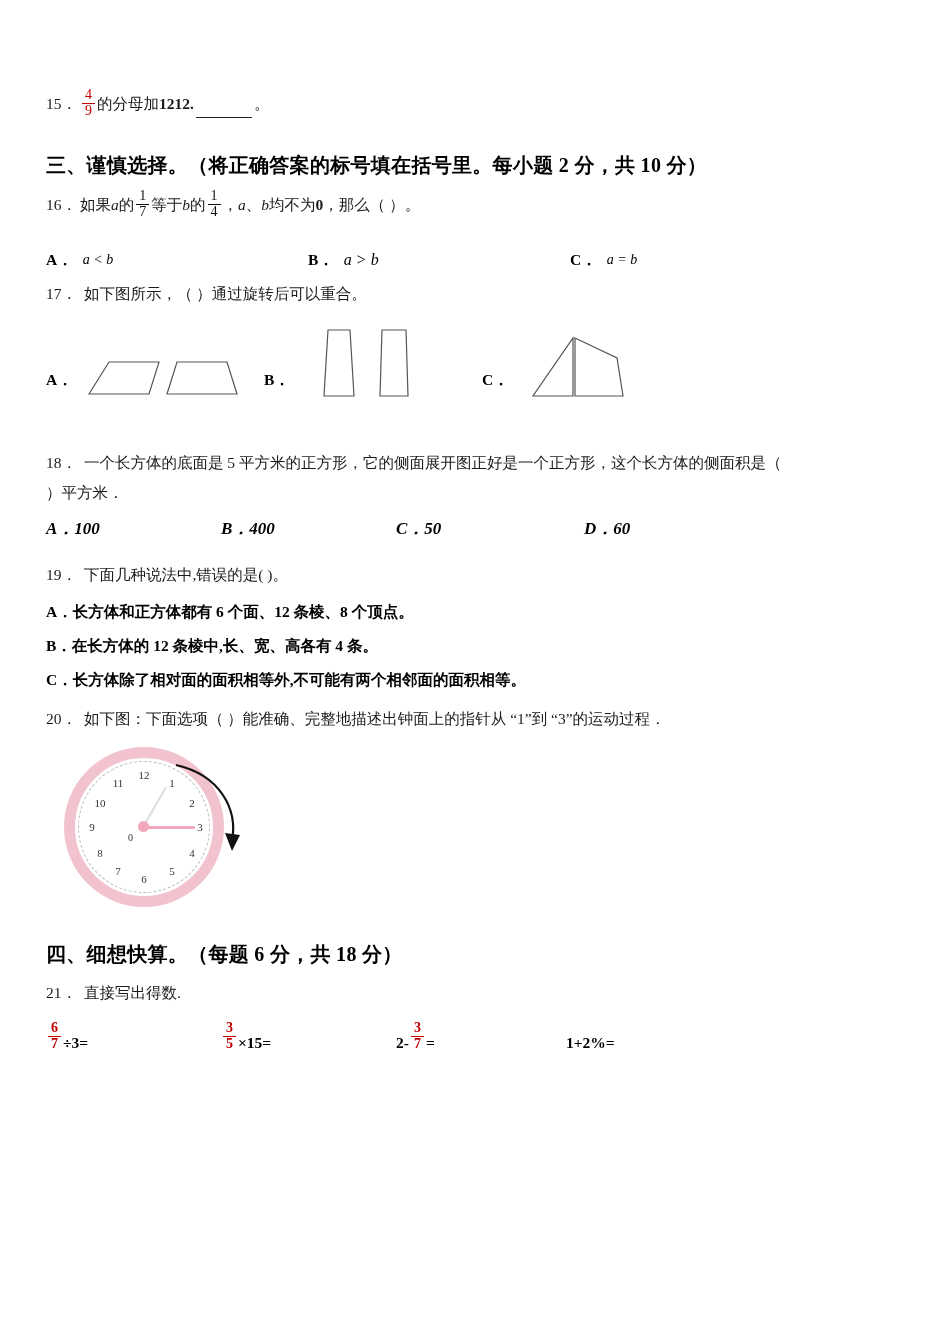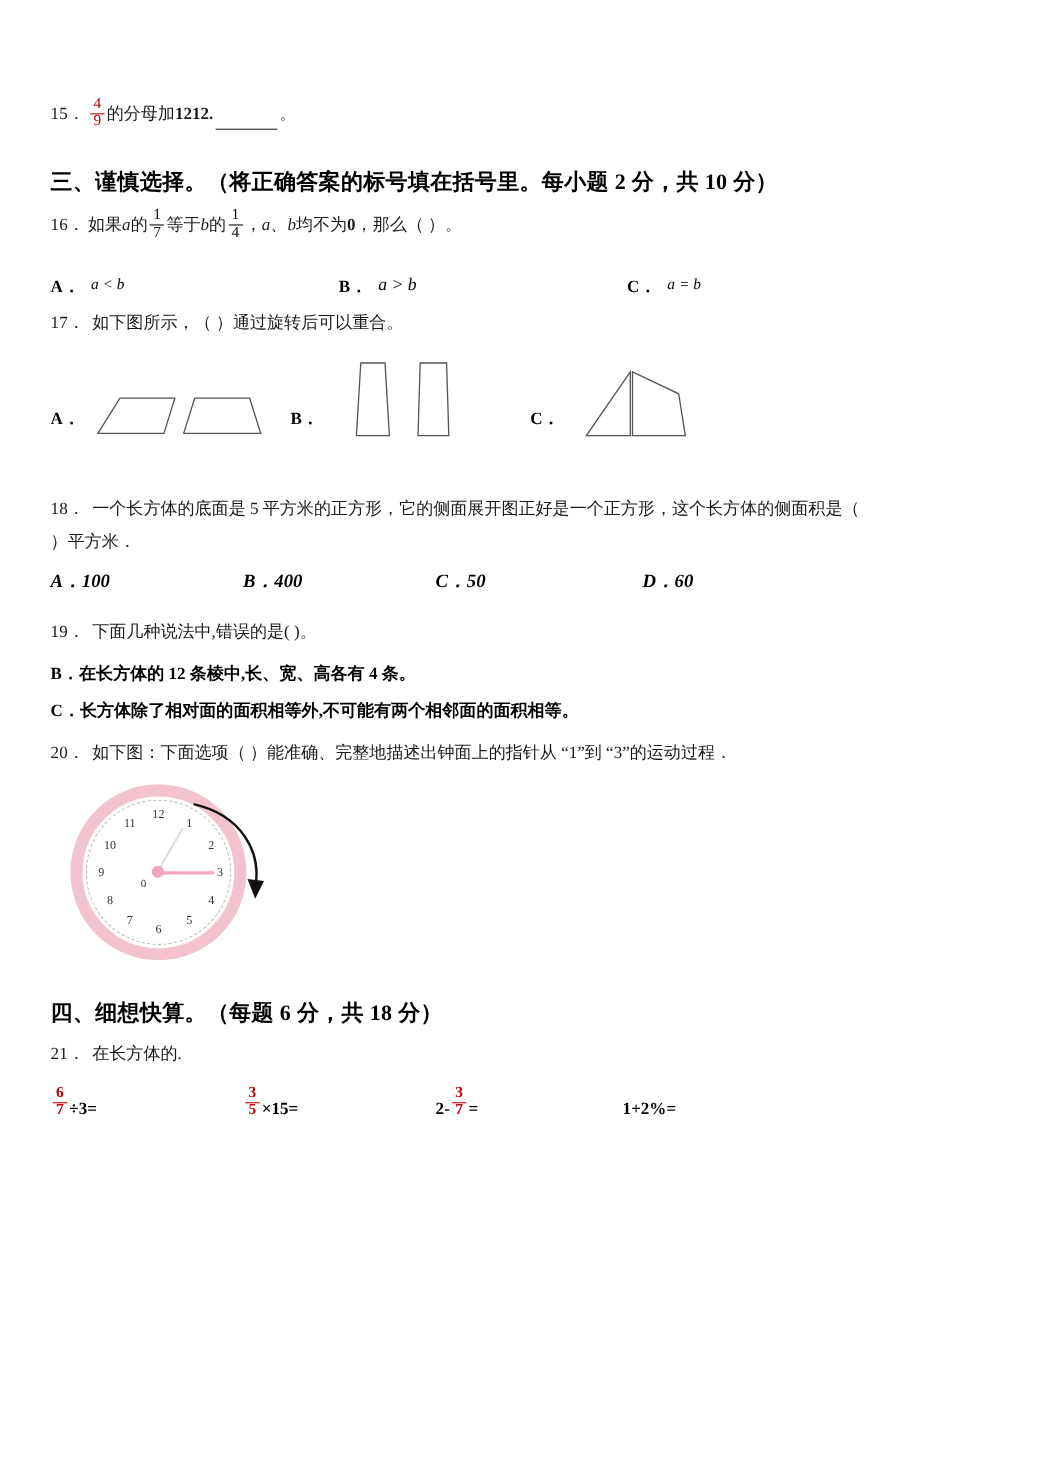--- a/index.html
+++ b/index.html
@@ -344,20 +344,23 @@
         <span>D．</span><span>60</span>
       </div>
     </div>
 
     <div class="q-line" style="margin-top:20px;">
       <span class="qnum">19．</span>
       <span>下面几种说法中,错误的是(       )。</span>
     </div>
     <div class="opt-stack">
       <div class="o">
+        <span>A．</span><span>长方体和正方体都有 6 个面、12 条棱、8 个顶点。</span>
+      </div>
+      <div class="o">
         <span>B．</span><span>在长方体的 12 条棱中,长、宽、高各有 4 条。</span>
       </div>
       <div class="o">
         <span>C．</span><span>长方体除了相对面的面积相等外,不可能有两个相邻面的面积相等。</span>
       </div>
     </div>
 
     <div class="q-line" style="margin-top:8px;">
       <span class="qnum">20．</span>
       <span>如下图：下面选项（    ）能准确、完整地描述出钟面上的指针从 “1”到 “3”的运动过程．</span>
@@ -389,21 +392,21 @@
         <path d="M8 8 C 52 18, 70 52, 64 84" fill="none" stroke="#111" stroke-width="2.2"></path>
         <polygon points="64,94 57,76 72,78" fill="#111"></polygon>
       </svg>
     </div>
 
 
     <div class="sec-head" style="margin-top:14px;">四、细想快算。（每题 6 分，共 18 分）</div>
 
     <div class="q-line">
       <span class="qnum">21．</span>
-      <span>在长方体的.</span>
+      <span>直接写出得数.</span>
     </div>
 
     <div class="calc-row">
       <div class="calc-item" style="width:175px;">
         <span class="frac">
           <span class="num">6</span>
           <span class="den">7</span>
         </span>
         <span>÷3=</span>
       </div>

